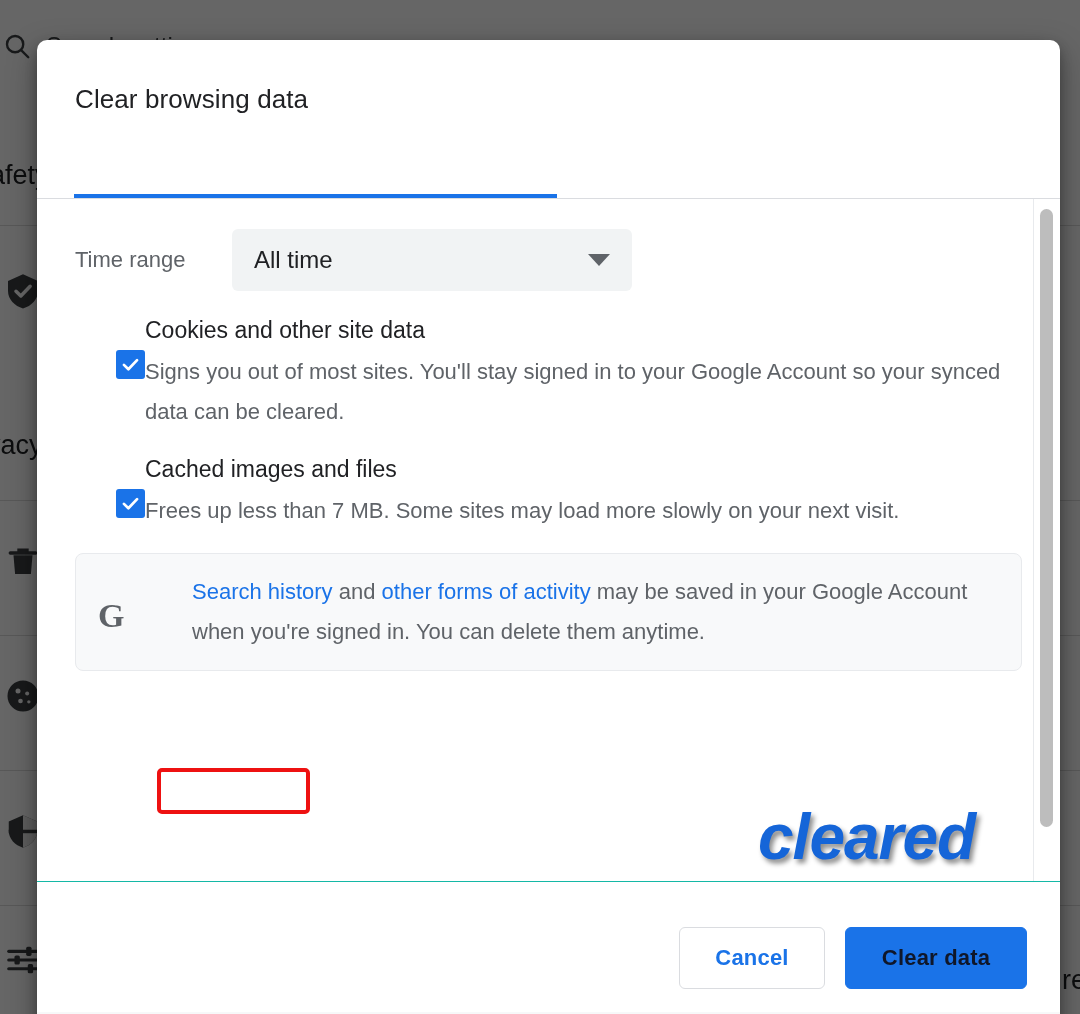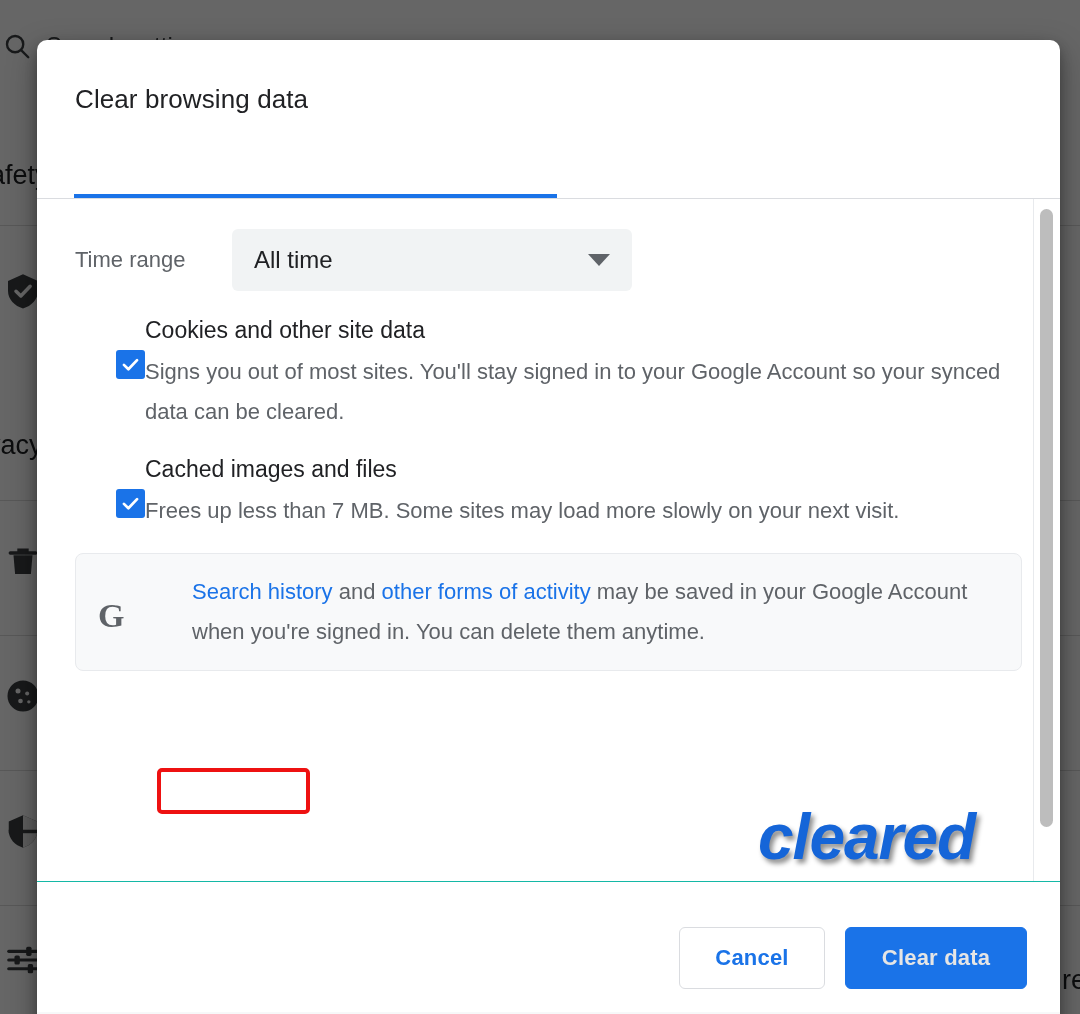--- a/index.html
+++ b/index.html
@@ -234,21 +234,21 @@
   }
   .btn-cancel {
     width: 146px; height: 62px;
     background: #ffffff;
     color: #1a73e8;
     border: 1px solid #dadce0;
   }
   .btn-primary {
     width: 182px; height: 62px;
     background: #1a73e8;
-    color: #e5e5e5;
+    color: #0f172a;
     border: 1px solid #1a73e8;
   }
   .dlg-bottom-strip {
     position: absolute;
     left: 0; bottom: 0; width: 100%; height: 22px;
     background: #f7f8f9;
   }
 
   
   #watermark {

